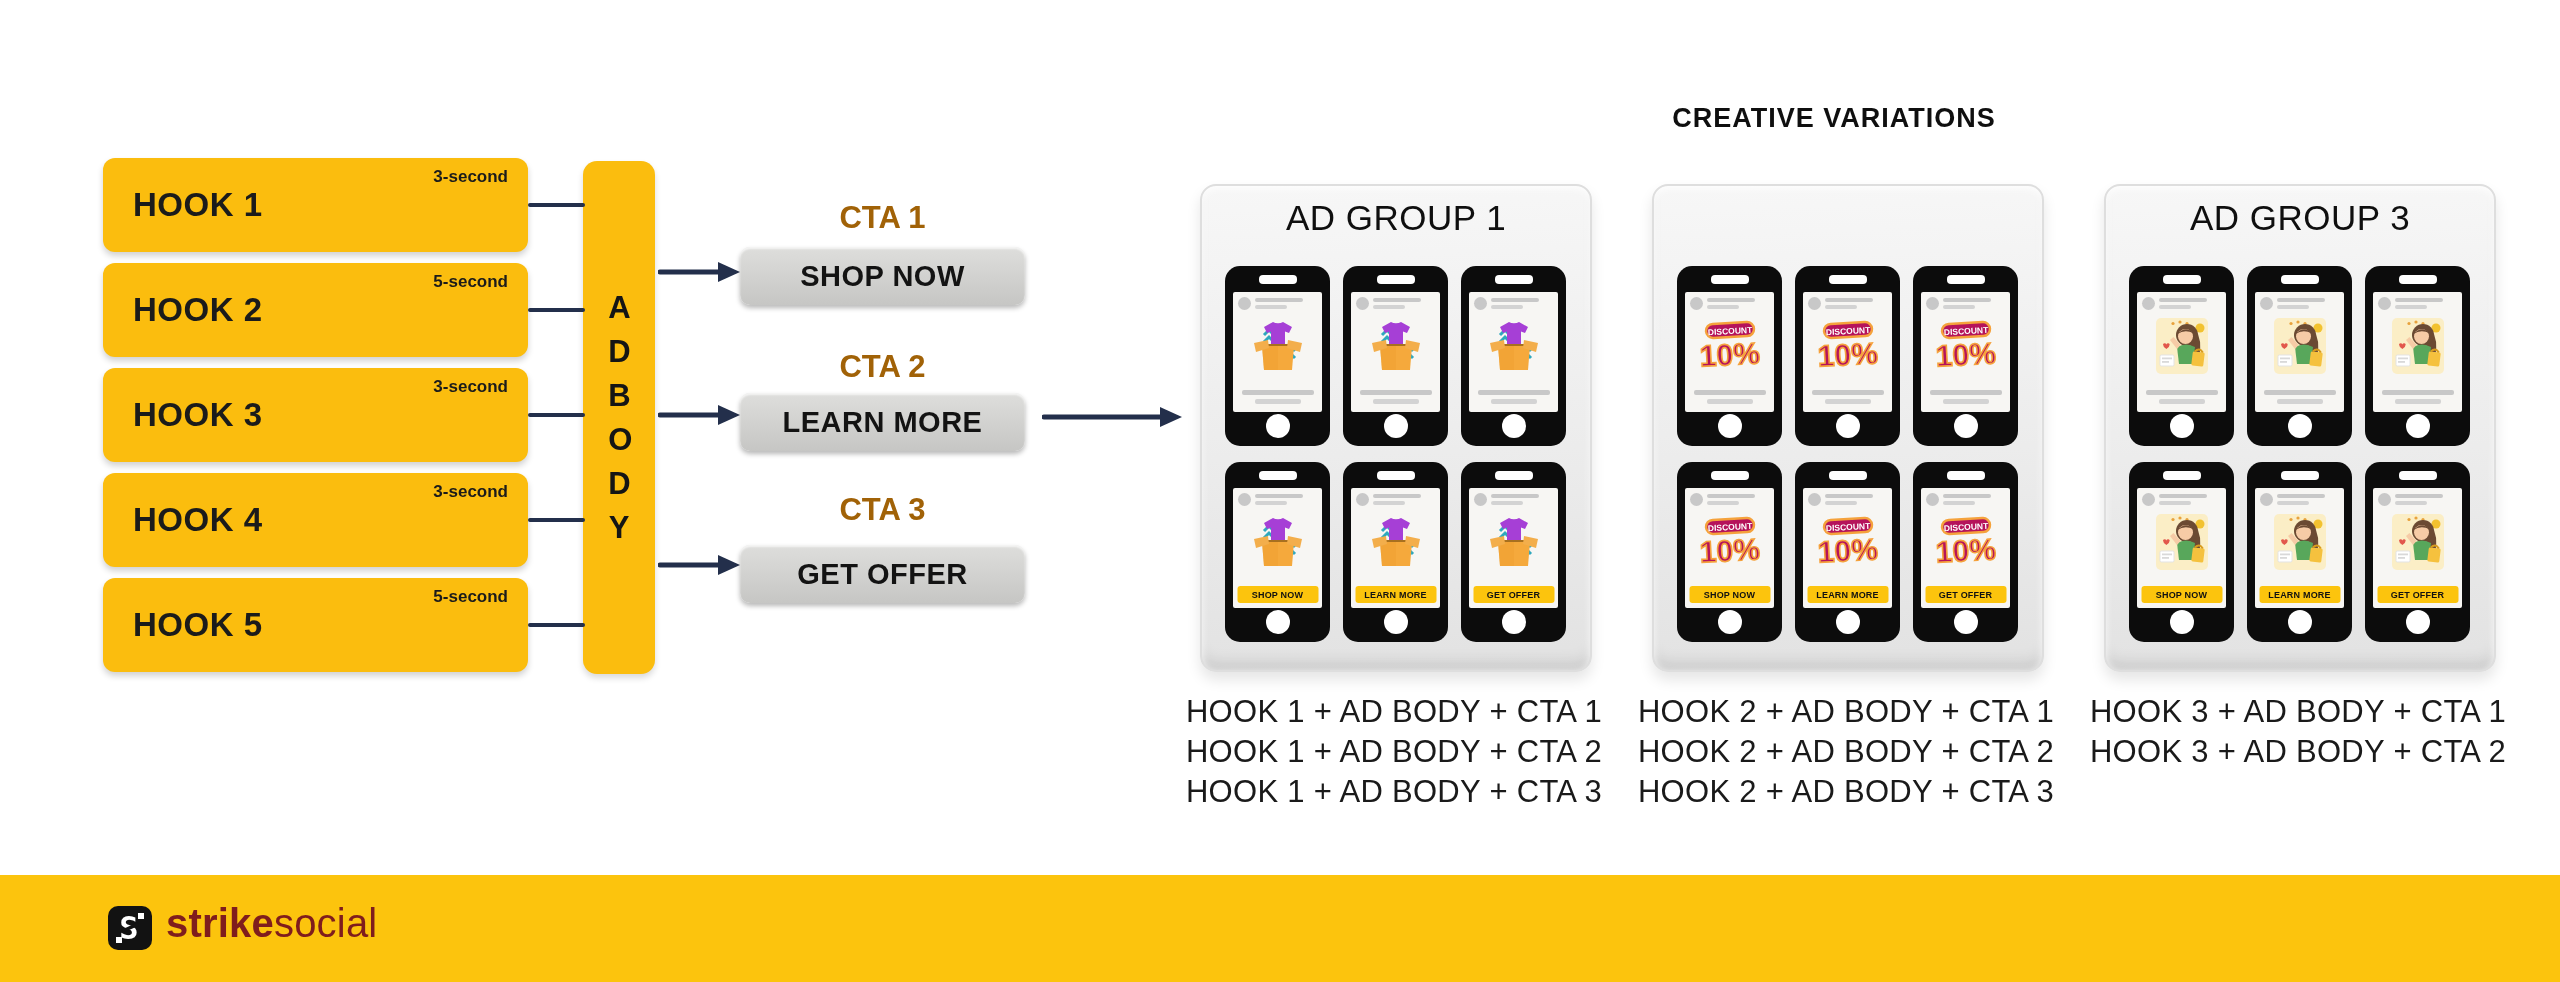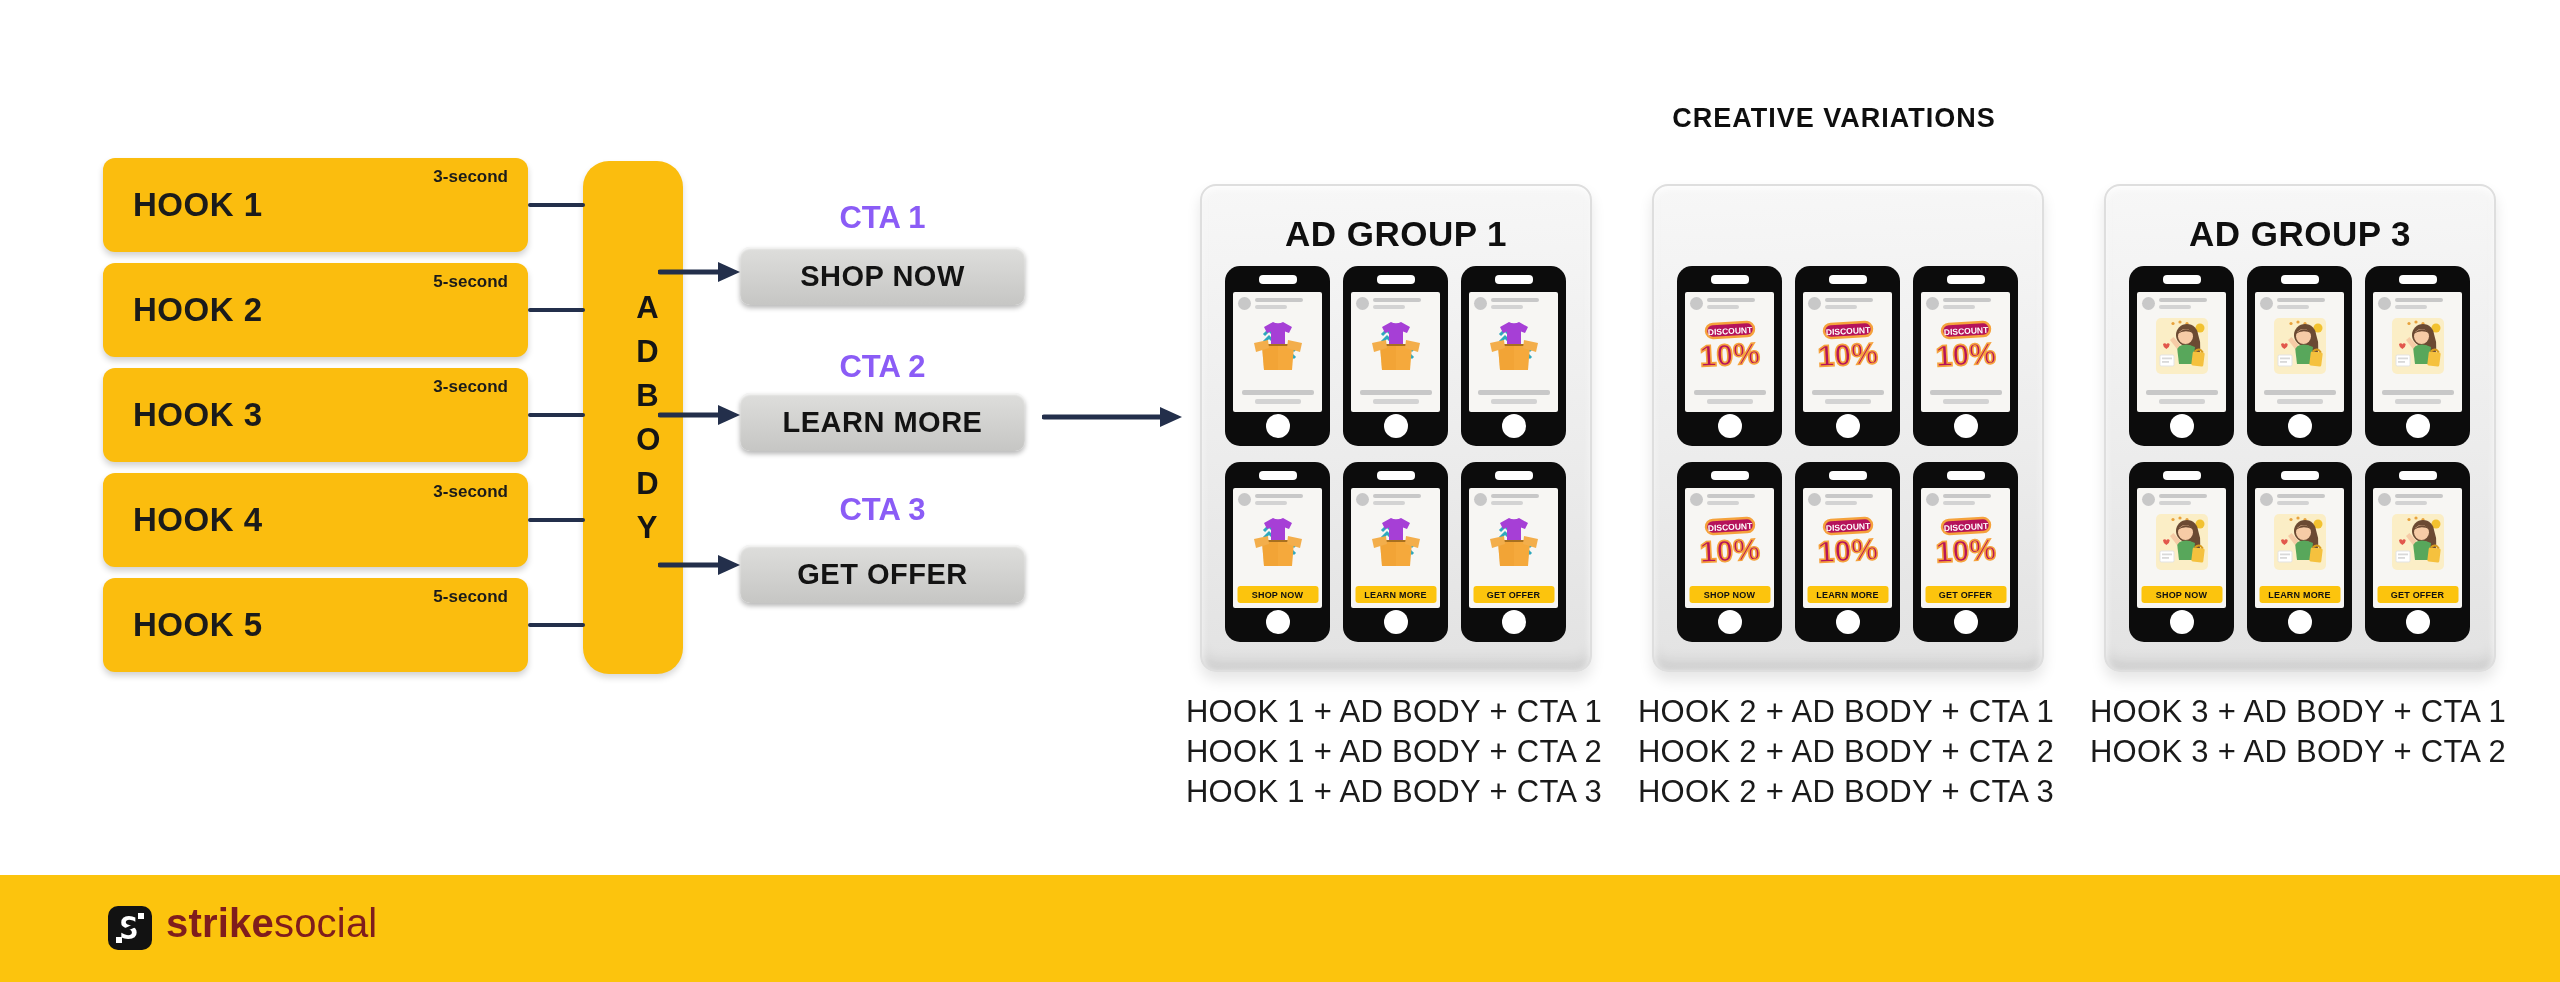--- a/index.html
+++ b/index.html
@@ -9,45 +9,45 @@
   
   .hook{position:absolute;left:103px;width:425px;height:94px;background:var(--hook-yellow);
         border-radius:12px;box-shadow:0 4px 6px rgba(0,0,0,.18);}
   .hook-label{position:absolute;left:30px;top:50%;transform:translateY(-50%);
         font-size:33px;font-weight:800;letter-spacing:.5px;color:#1b1b1b;}
   .hook-duration{position:absolute;right:20px;top:9px;font-size:17px;font-weight:700;color:#1b1b1b;}
   .hline{position:absolute;left:528px;width:57px;height:4px;background:var(--navy);border-radius:2px;}
 
   
   .adbody{position:absolute;left:583px;top:161px;width:72px;height:513px;background:var(--hook-yellow);
-        border-radius:26px;display:flex;flex-direction:column;align-items:center;justify-content:center;
-        box-shadow:0 4px 6px rgba(0,0,0,.15);padding-left:28px;}
+        border-radius:14px;display:flex;flex-direction:column;align-items:center;justify-content:center;
+        box-shadow:0 4px 6px rgba(0,0,0,.15);}
   .vword{width:1.25ch;word-break:break-all;text-align:center;font-size:31px;font-weight:800;
         line-height:44px;color:#151515;}
 
   .arrow{position:absolute;}
 
   
-  .cta-title{position:absolute;left:740px;width:285px;text-align:center;font-size:31px;font-weight:800;color:#8b5cf6;}
+  .cta-title{position:absolute;left:740px;width:285px;text-align:center;font-size:31px;font-weight:800;color:#a16207;}
   .cta-btn{position:absolute;left:740px;width:285px;height:58px;border-radius:10px;
         background:linear-gradient(180deg,#dededc 0%,#c6c6c4 100%);
         box-shadow:0 3px 5px rgba(0,0,0,.28), inset 0 2px 2px rgba(255,255,255,.7);
         display:flex;align-items:center;justify-content:center;
         font-size:29px;font-weight:800;letter-spacing:.5px;color:#131313;}
 
   .main-title{position:absolute;left:1514px;width:640px;top:103px;text-align:center;
         font-size:27px;font-weight:800;letter-spacing:1px;color:#0f0f0f;}
 
   
   .card{position:absolute;top:184px;width:388px;height:484px;border-radius:16px;
         background:linear-gradient(178deg,#f7f7f7 0%,#ececec 55%,#e2e2e2 100%);
         border:2px solid #dedede;
         box-shadow:0 8px 14px rgba(0,0,0,.10), inset 0 2px 8px rgba(255,255,255,.95),
                    inset 0 -14px 18px -10px rgba(0,0,0,.16);}
-  .card-title{margin-top:28px;text-align:center;font-size:35px;font-weight:700;letter-spacing:.5px;color:#0f0f0f;}
+  .card-title{margin-top:12px;text-align:center;font-size:35px;font-weight:400;letter-spacing:.5px;color:#0f0f0f;}
   .phones{position:absolute;left:23px;top:80px;display:grid;grid-template-columns:repeat(3,105px);
         column-gap:13px;row-gap:16px;}
   .phone{position:relative;width:105px;height:180px;background:#0c0c0c;border-radius:15px;}
   .speaker{position:absolute;top:9px;left:50%;transform:translateX(-50%);width:38px;height:9px;
         background:#fff;border-radius:4px;}
   .screen{position:absolute;left:8px;top:26px;width:89px;height:120px;background:#f7f6f3;border-radius:2px;overflow:hidden;}
   .avatar{position:absolute;left:5px;top:5px;width:13px;height:13px;border-radius:50%;background:#c8c8c8;}
   .tl1{position:absolute;left:22px;top:6px;width:48px;height:4px;background:#c8c8c8;border-radius:2px;}
   .tl2{position:absolute;left:22px;top:13px;width:32px;height:4px;background:#d3d3d3;border-radius:2px;}
   .creative{position:absolute;left:50%;transform:translateX(-50%);top:23px;width:62px;height:62px;}

